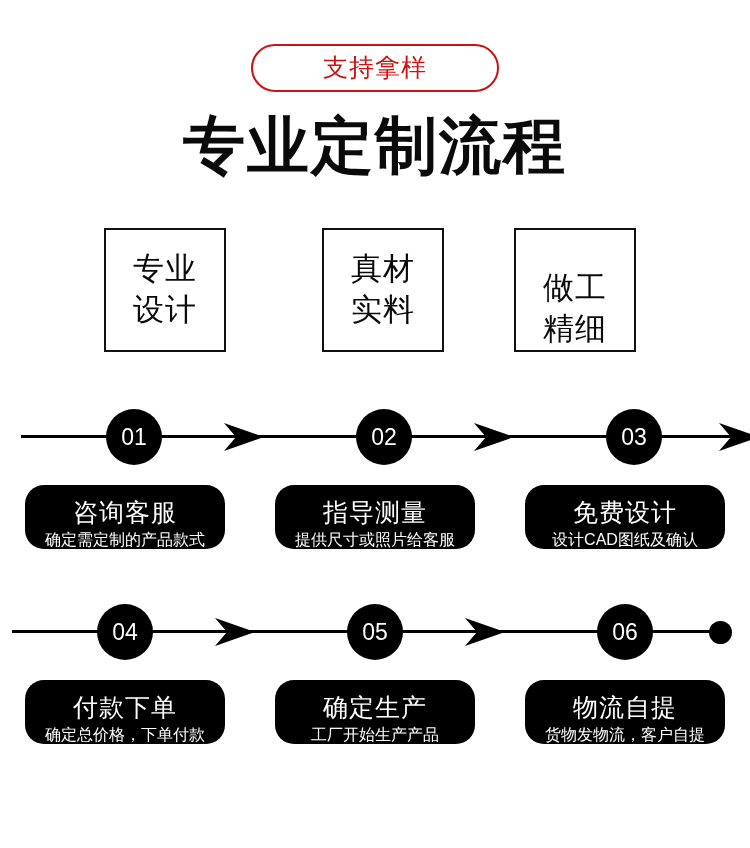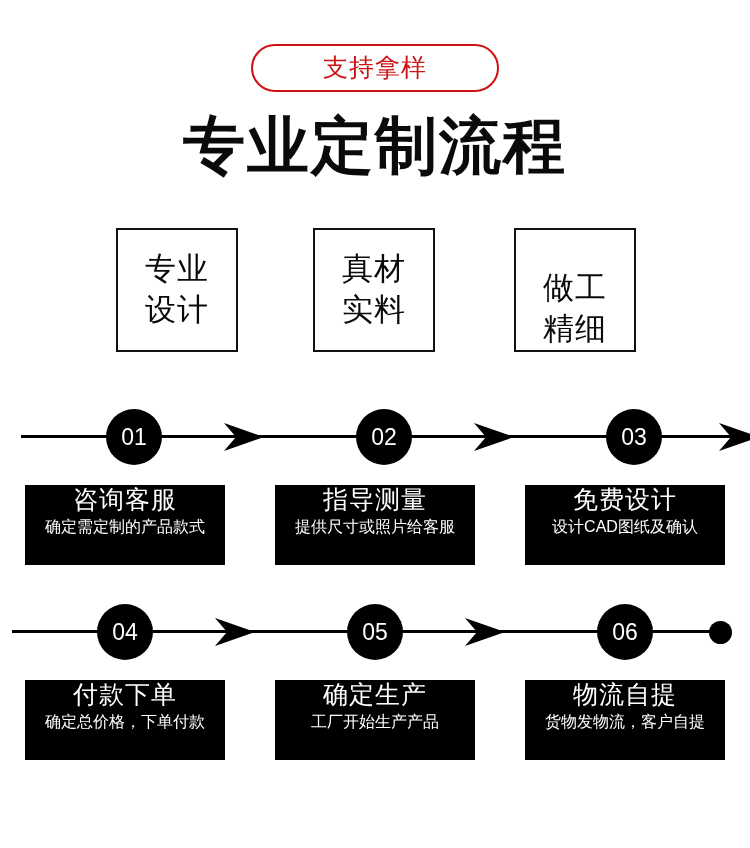--- a/index.html
+++ b/index.html
@@ -75,22 +75,22 @@
     width: 122px;
     height: 124px;
     box-sizing: border-box;
     border: 2px solid #111111;
     background: #ffffff;
     display: flex;
     flex-direction: column;
     align-items: center;
     justify-content: center;
   }
-  .feature-box.fb1 { left: 116px; }
-  .feature-box.fb2 { left: 313px; }
+  .feature-box.fb1 { left: 104px; }
+  .feature-box.fb2 { left: 322px; }
   .feature-box.fb3 { left: 514px; justify-content: flex-end; }
   .feature-line {
     font-size: 31px;
     line-height: 1.32;
     font-weight: 400;
     letter-spacing: 1px;
     color: #0a0a0a;
     white-space: nowrap;
   }
 
@@ -163,27 +163,28 @@
     width: 750px;
     height: 88px;
   }
   .labels.lr1 { top: 485px; }
   .labels.lr2 { top: 680px; }
 
   .label-card {
     position: absolute;
     top: 0;
     width: 200px;
-    height: 80px;
+    height: 64px;
     background: #000000;
     color: #ffffff;
     display: flex;
     flex-direction: column;
     align-items: center;
-    justify-content: flex-start;
+    justify-content: flex-end;
+    border-radius: 19px;
   }
   .label-card.c1 { left: 25px; }
   .label-card.c2 { left: 275px; }
   .label-card.c3 { left: 525px; }
 
   .label-title {
     font-size: 25px;
     line-height: 1.18;
     font-weight: 400;
     letter-spacing: 1px;

